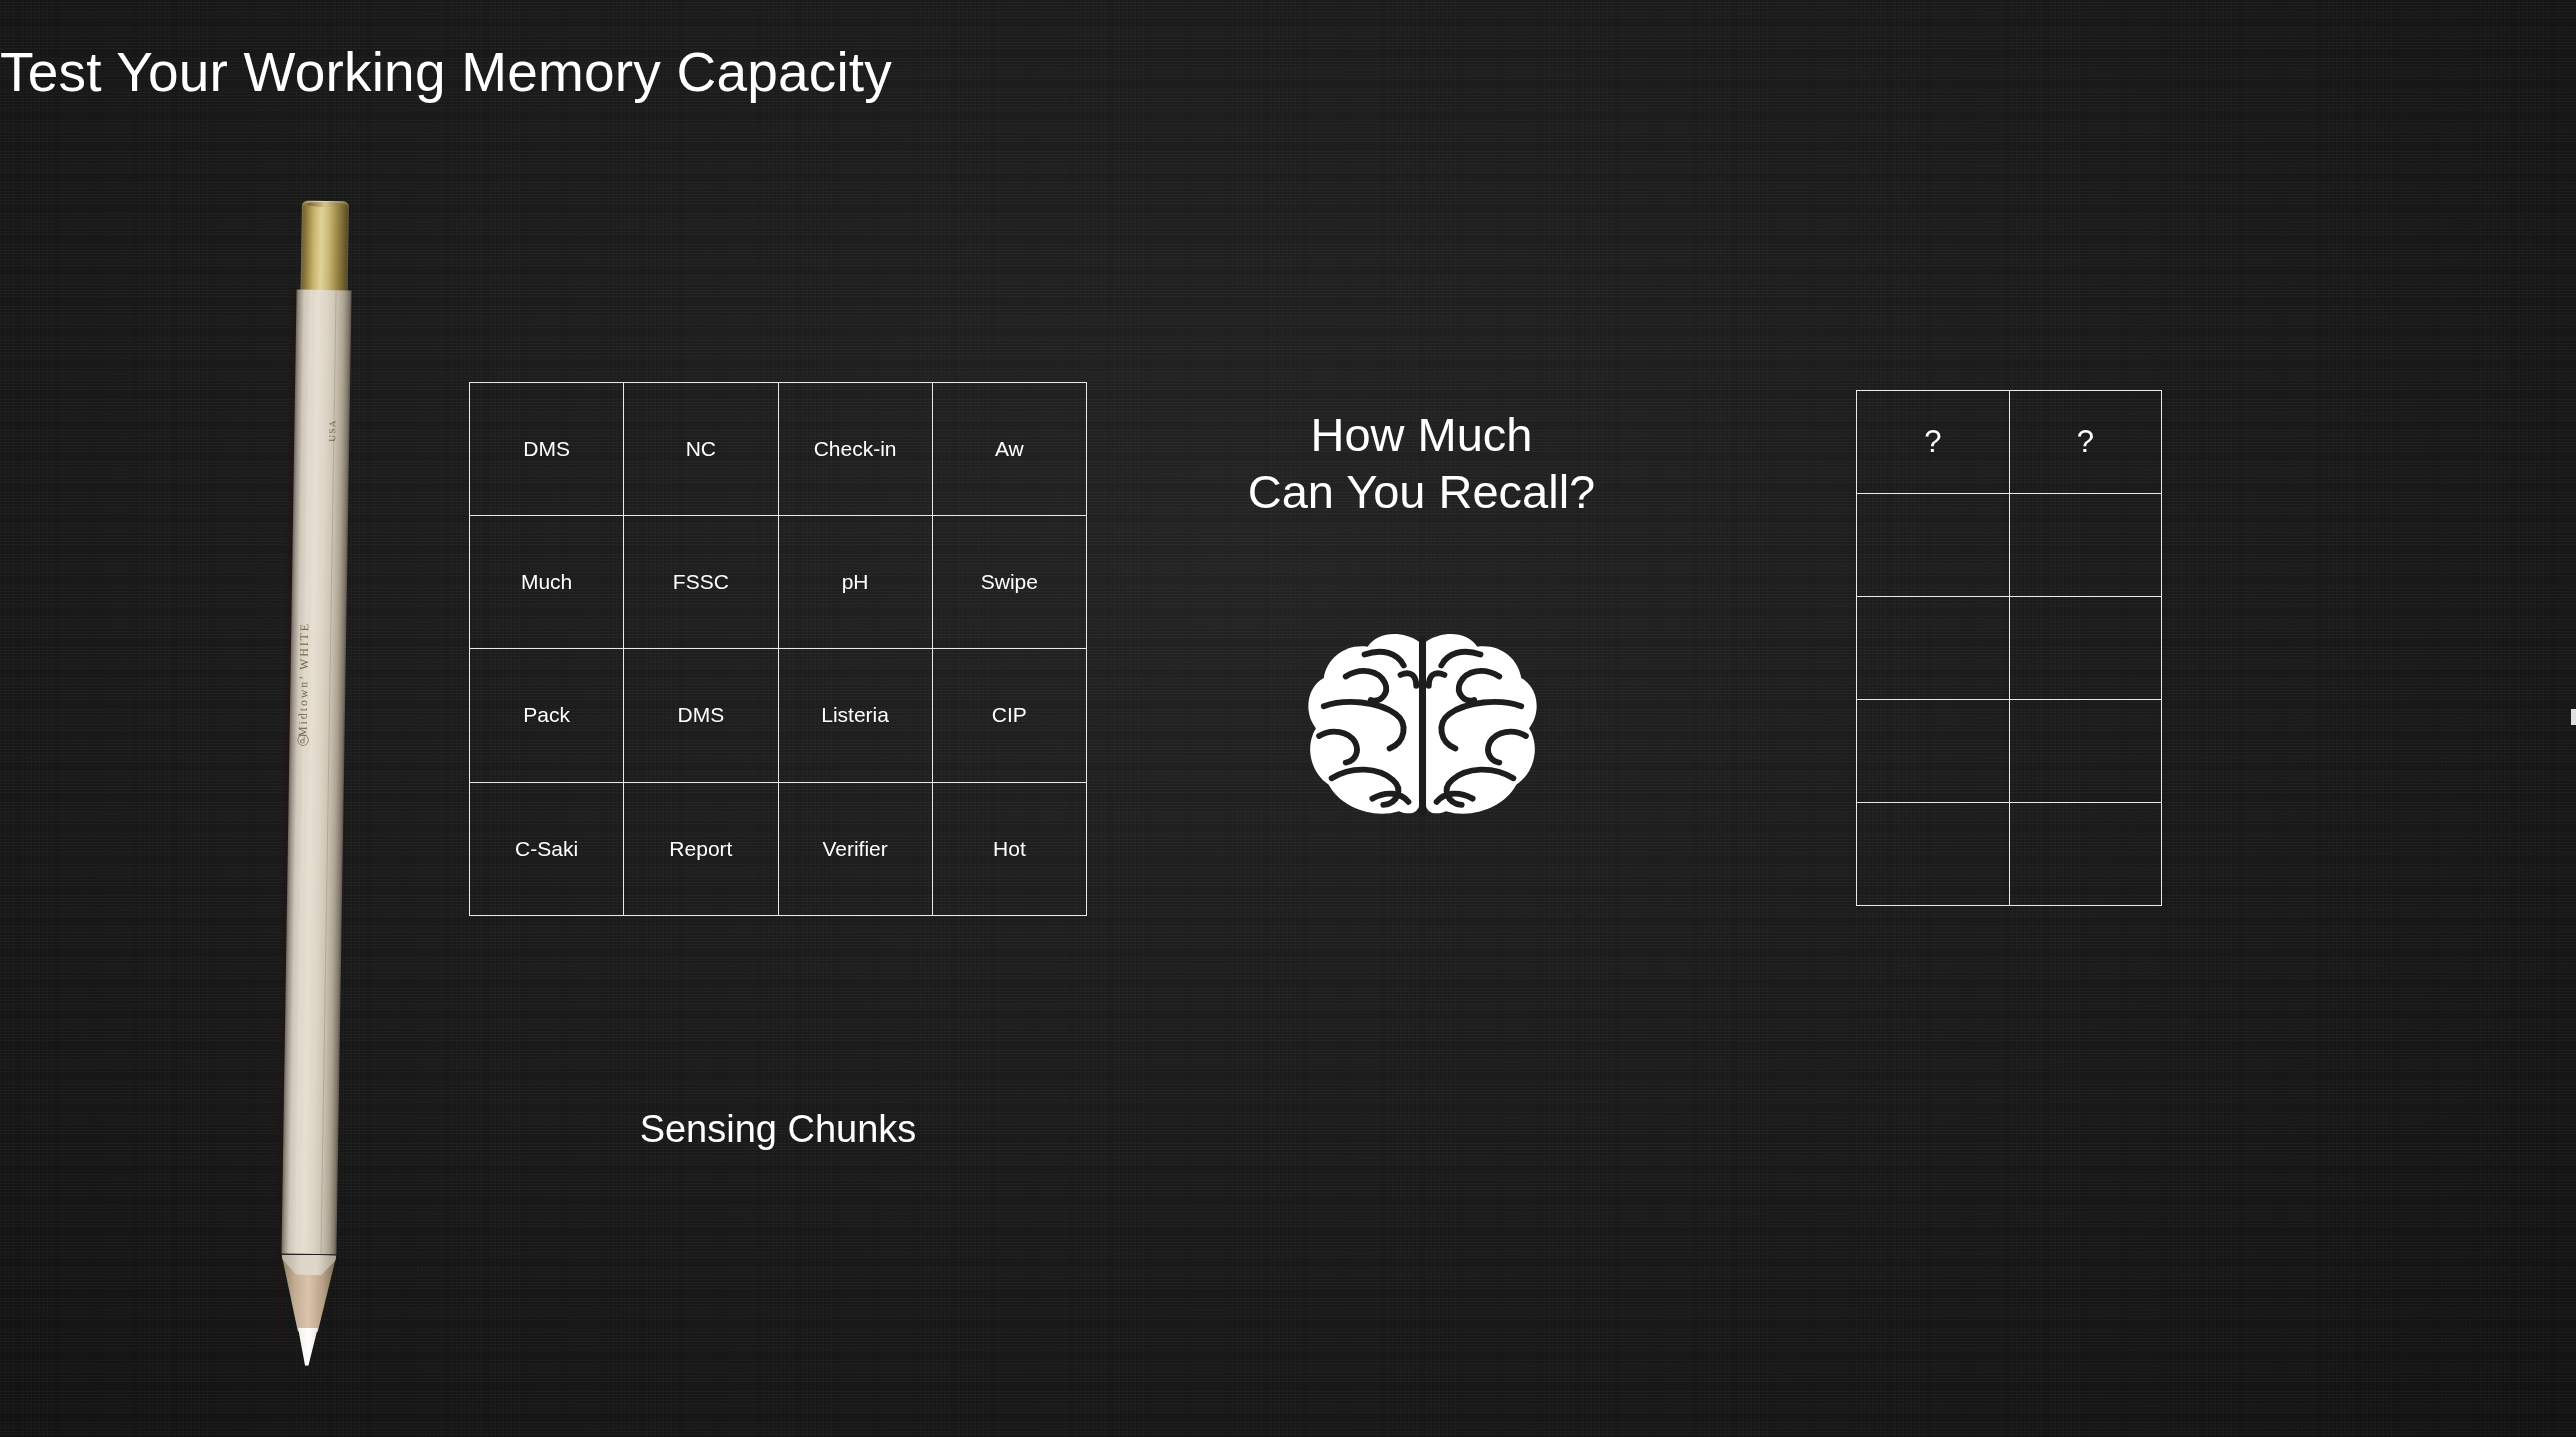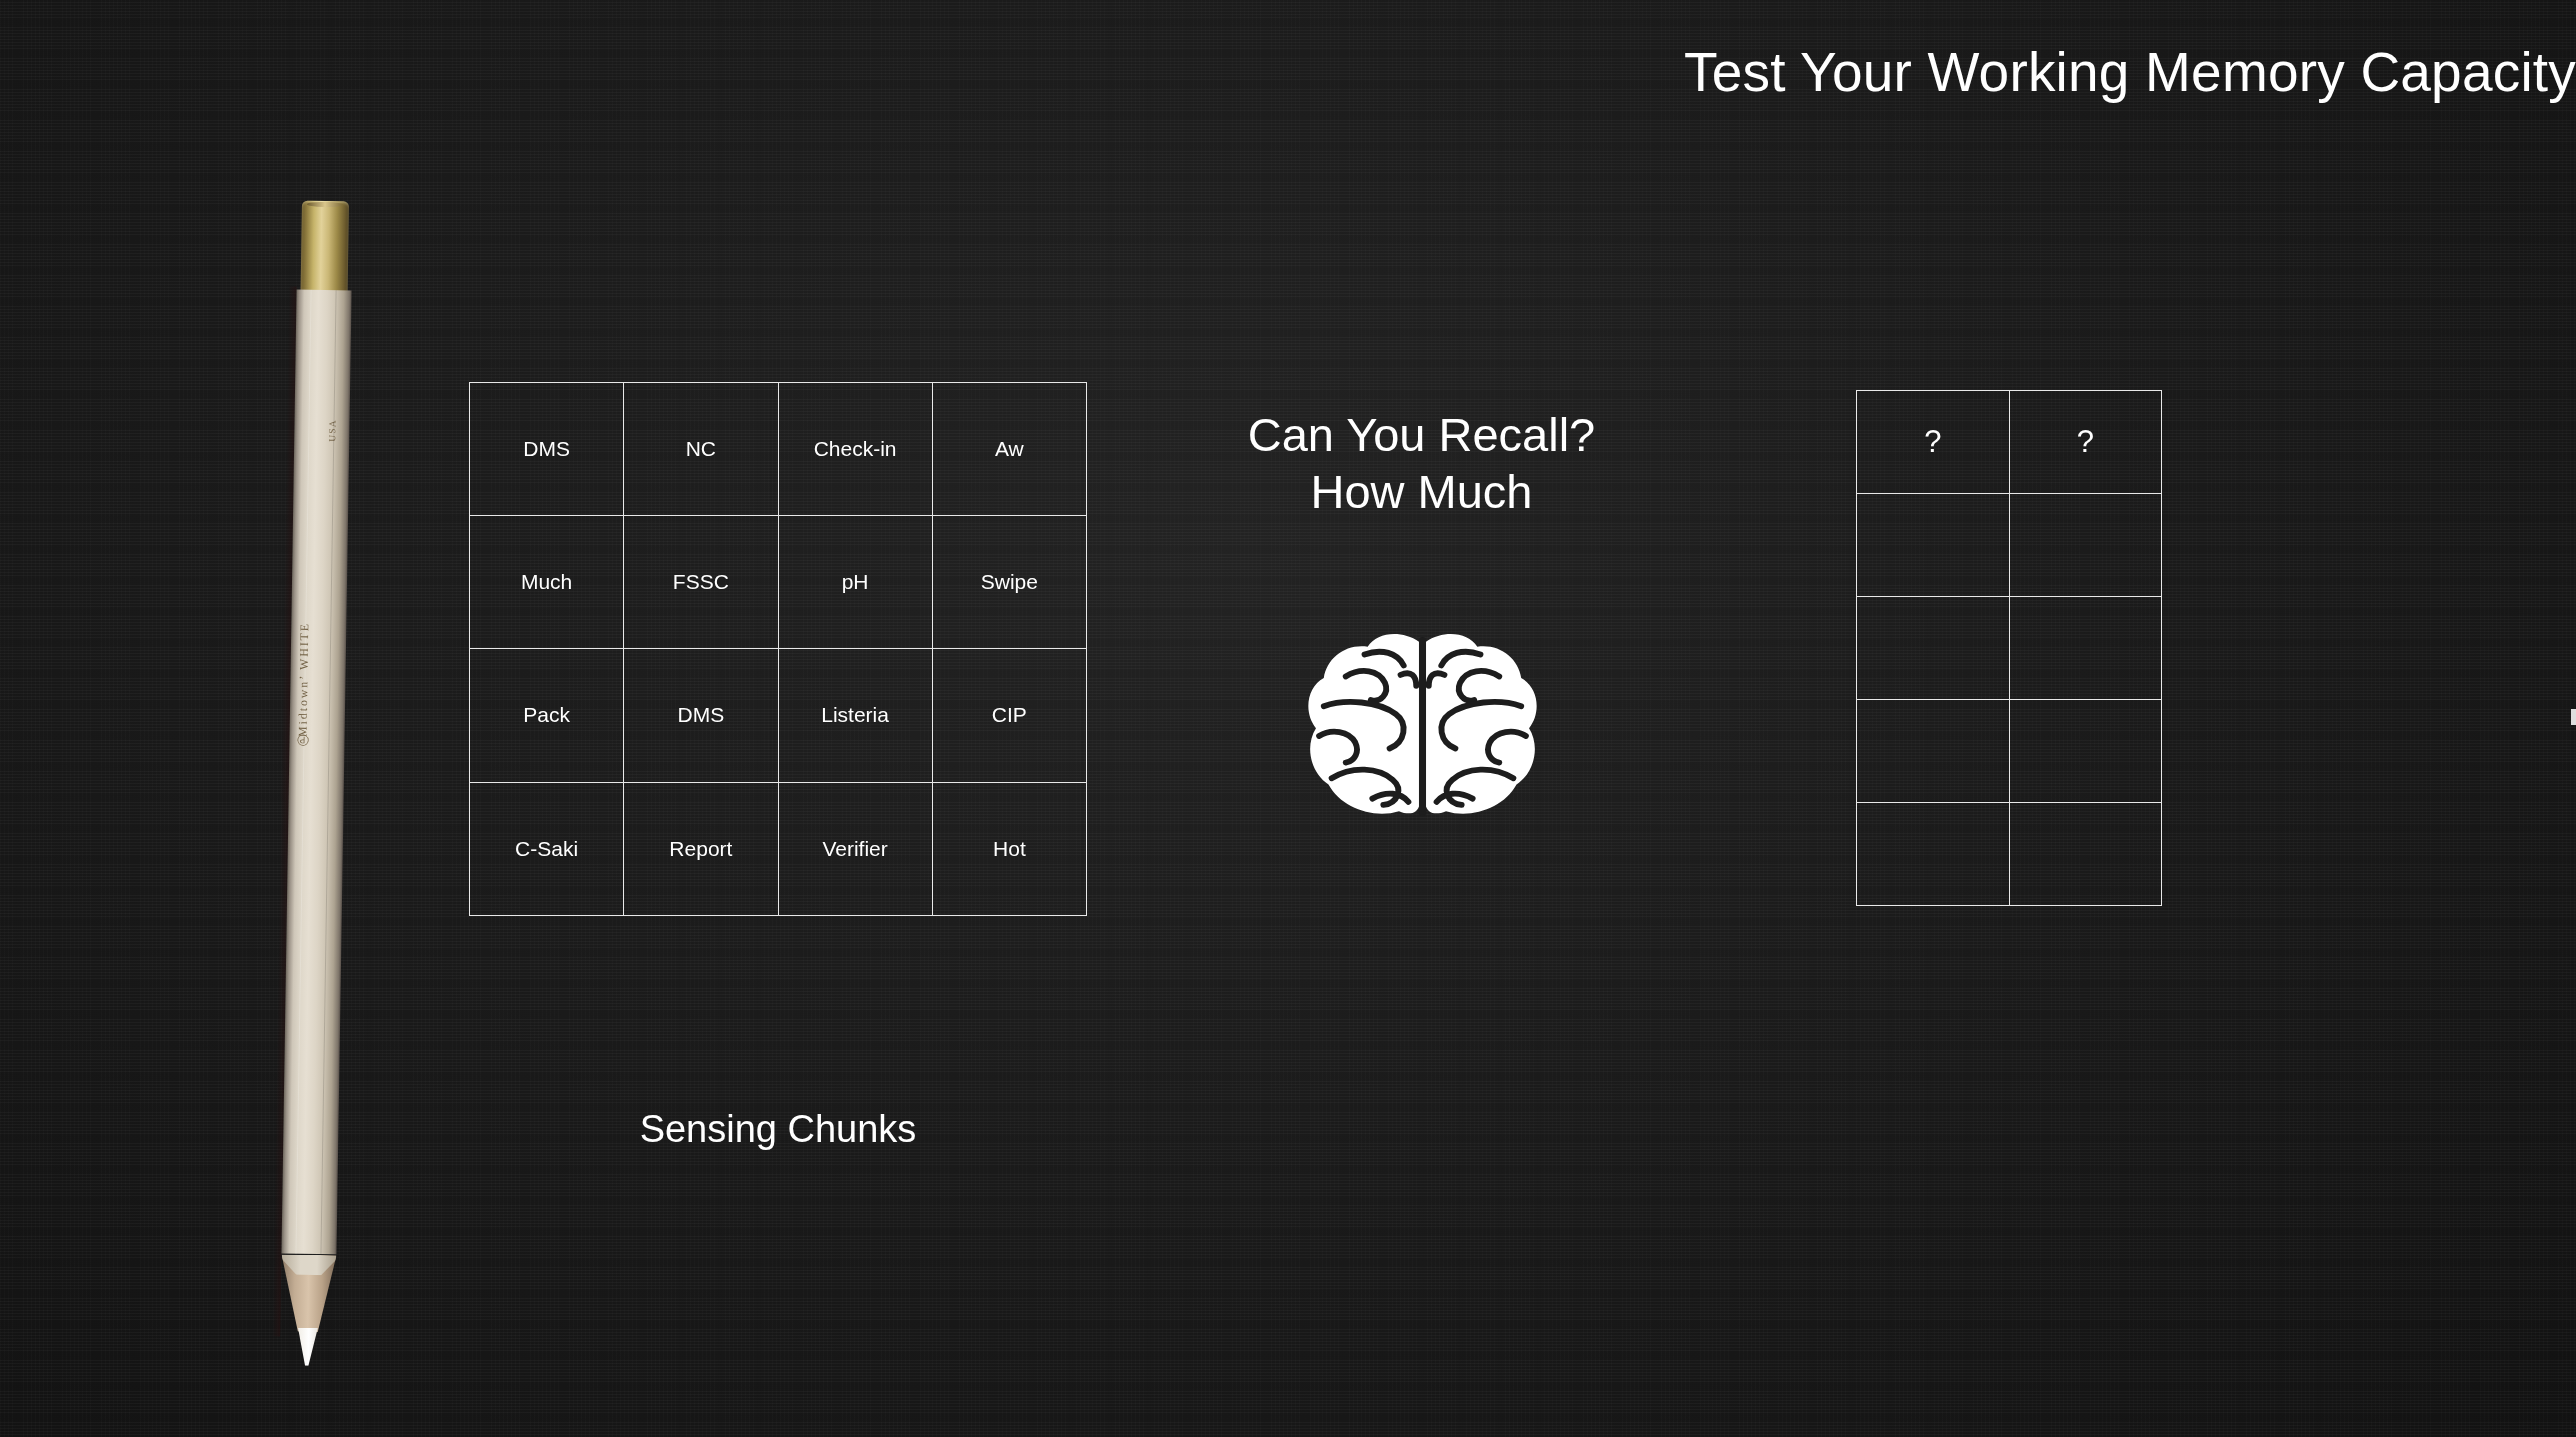--- a/index.html
+++ b/index.html
@@ -21,21 +21,21 @@
     color: #ffffff;
     -webkit-font-smoothing: antialiased;
   }
 
   
   .slide-title {
     position: absolute;
     left: 0;
     top: 44px;
     width: 2576px;
-    text-align: right;
+    text-align: left;
     font-size: 55px;
     font-weight: 400;
     letter-spacing: 0.2px;
     color: #ffffff;
     line-height: 1.05;
   }
 
   
   .instructions {
     position: absolute;
@@ -291,22 +291,22 @@
         <td>Report</td>
         <td>Verifier</td>
         <td>Hot</td>
       </tr>
     </tbody>
   </table>
 
   <div class="caption">Sensing Chunks</div>
 
   <div class="recall-prompt">
+    <div>How Much</div>
     <div>Can You Recall?</div>
-    <div>How Much</div>
   </div>
 
   <div class="brain-wrap">
     <svg viewBox="0 0 320 240" xmlns="http://www.w3.org/2000/svg" aria-hidden="true">
       <g fill="#ffffff">
 
         <path d="M156 14
                  C132 -2 102 2 90 20
                  C62 16 38 34 34 60
                  C12 72 8 104 24 124

